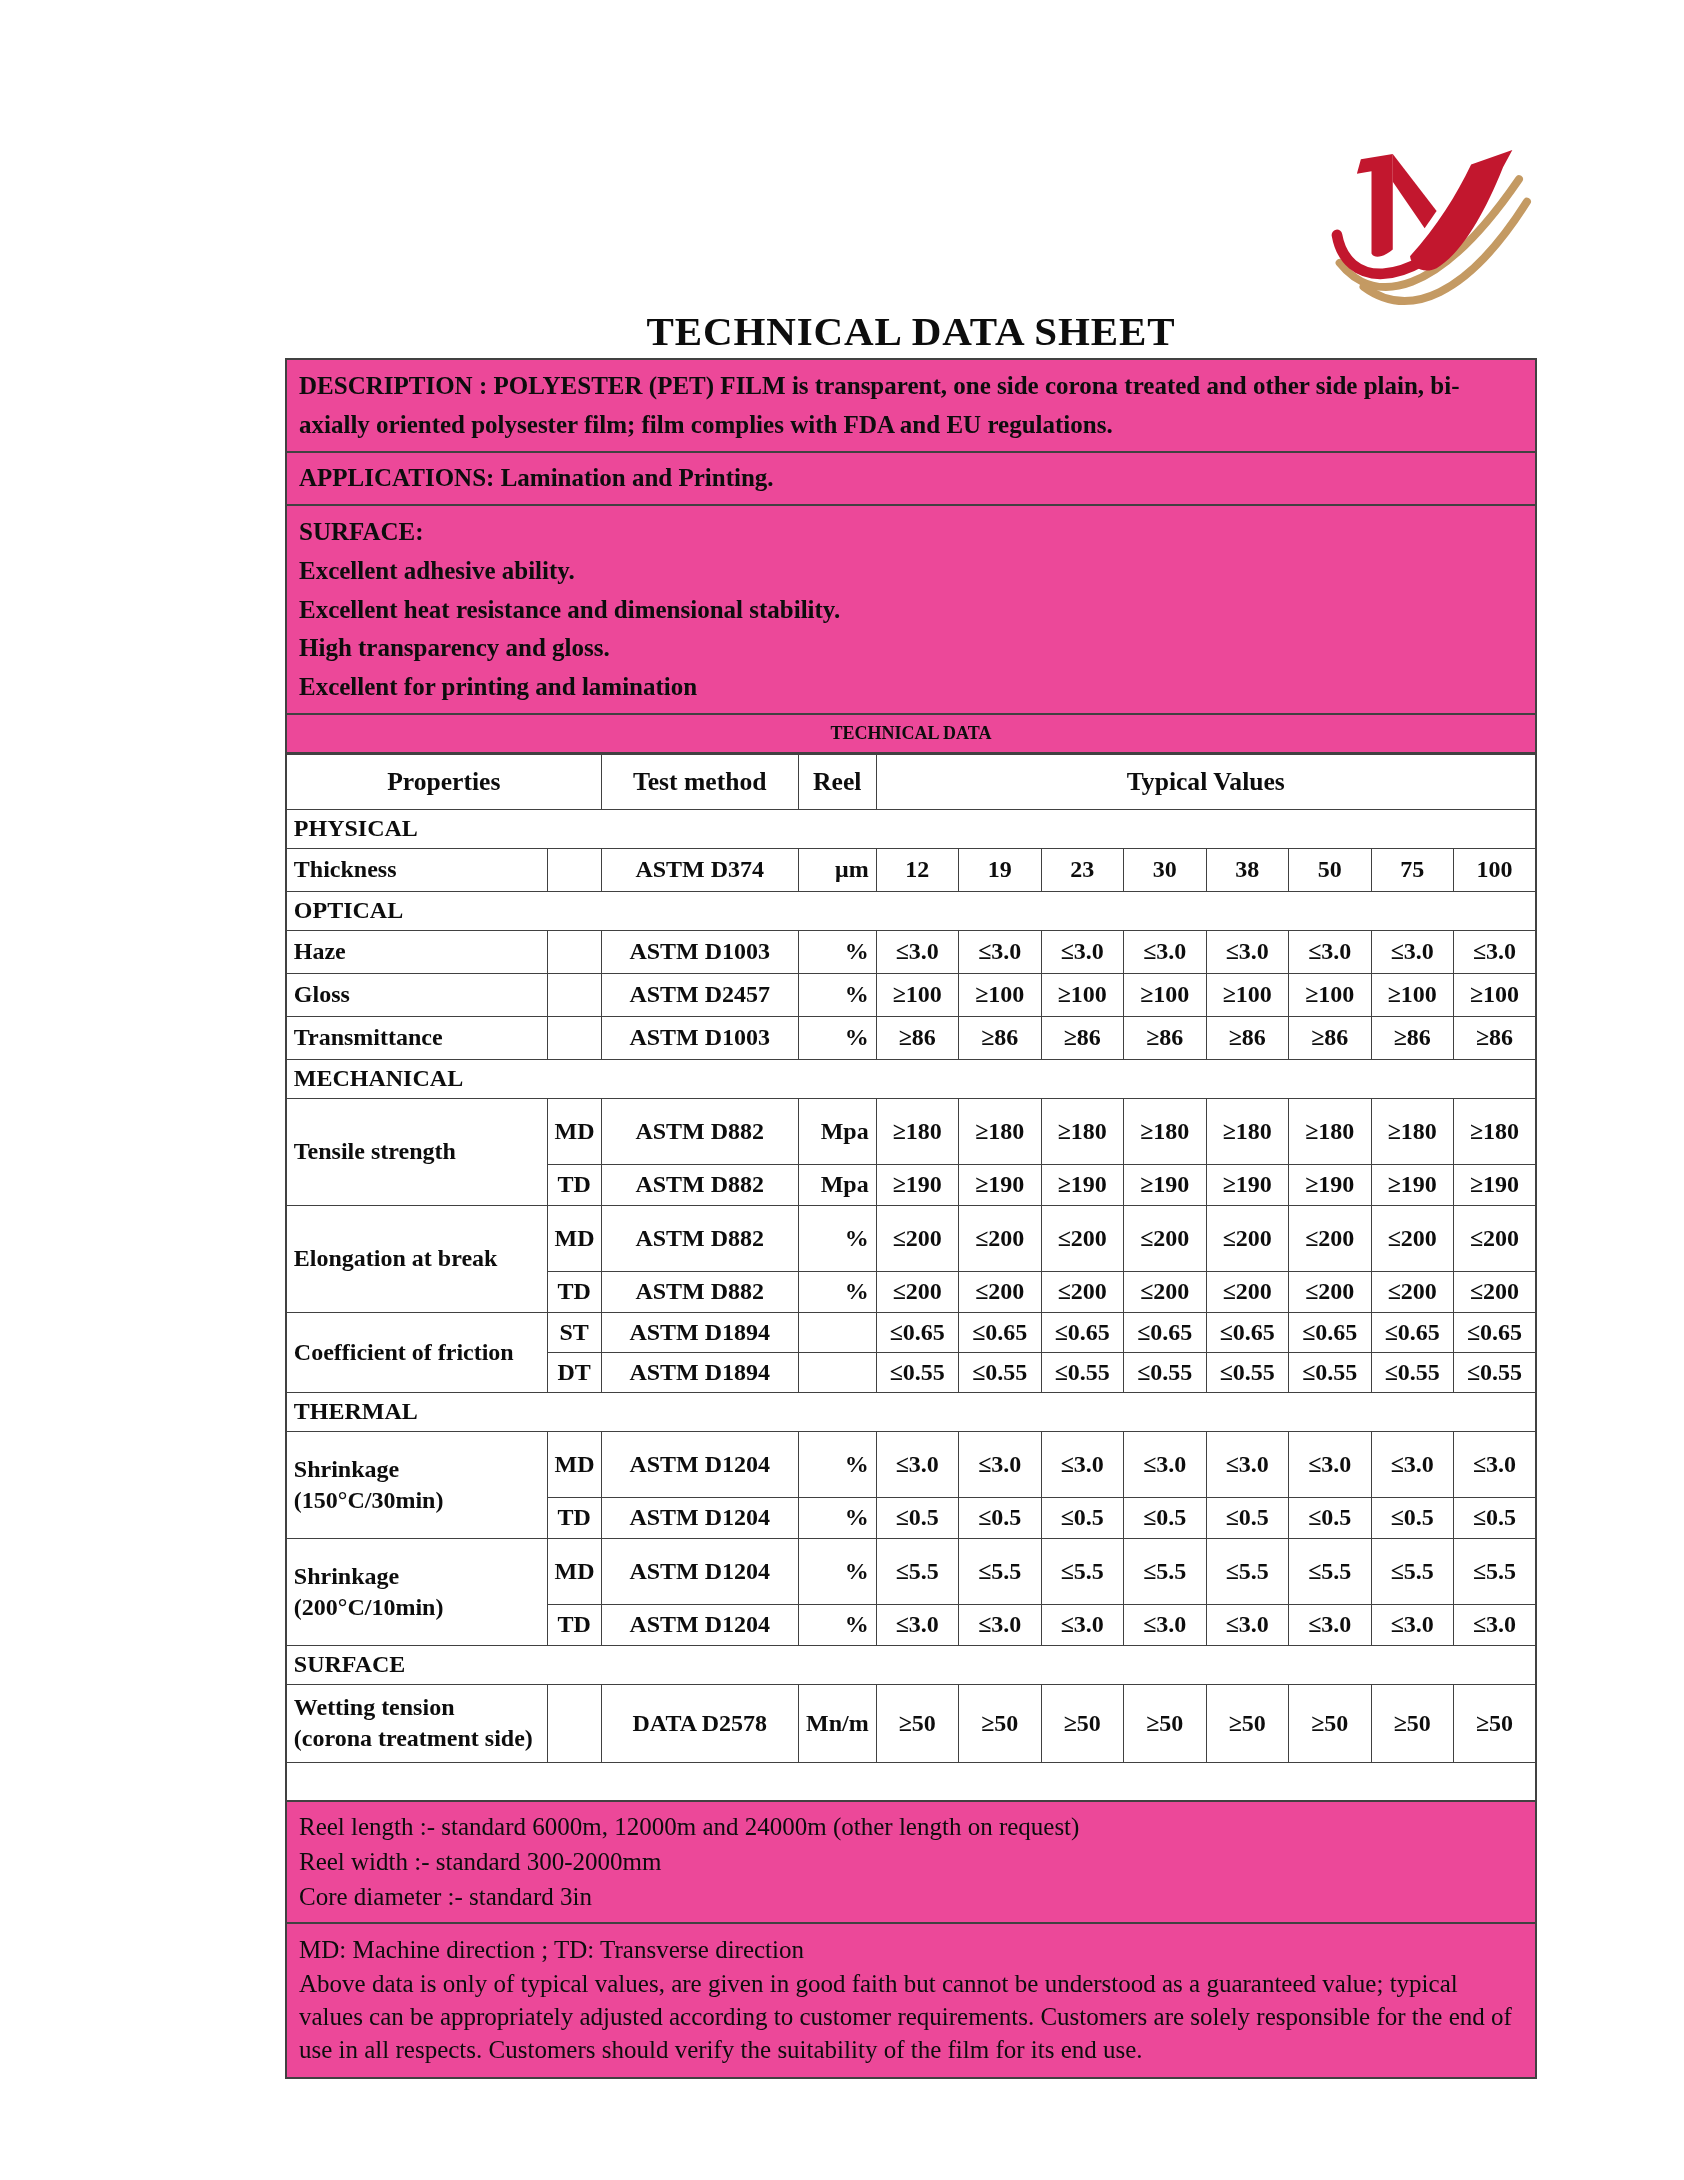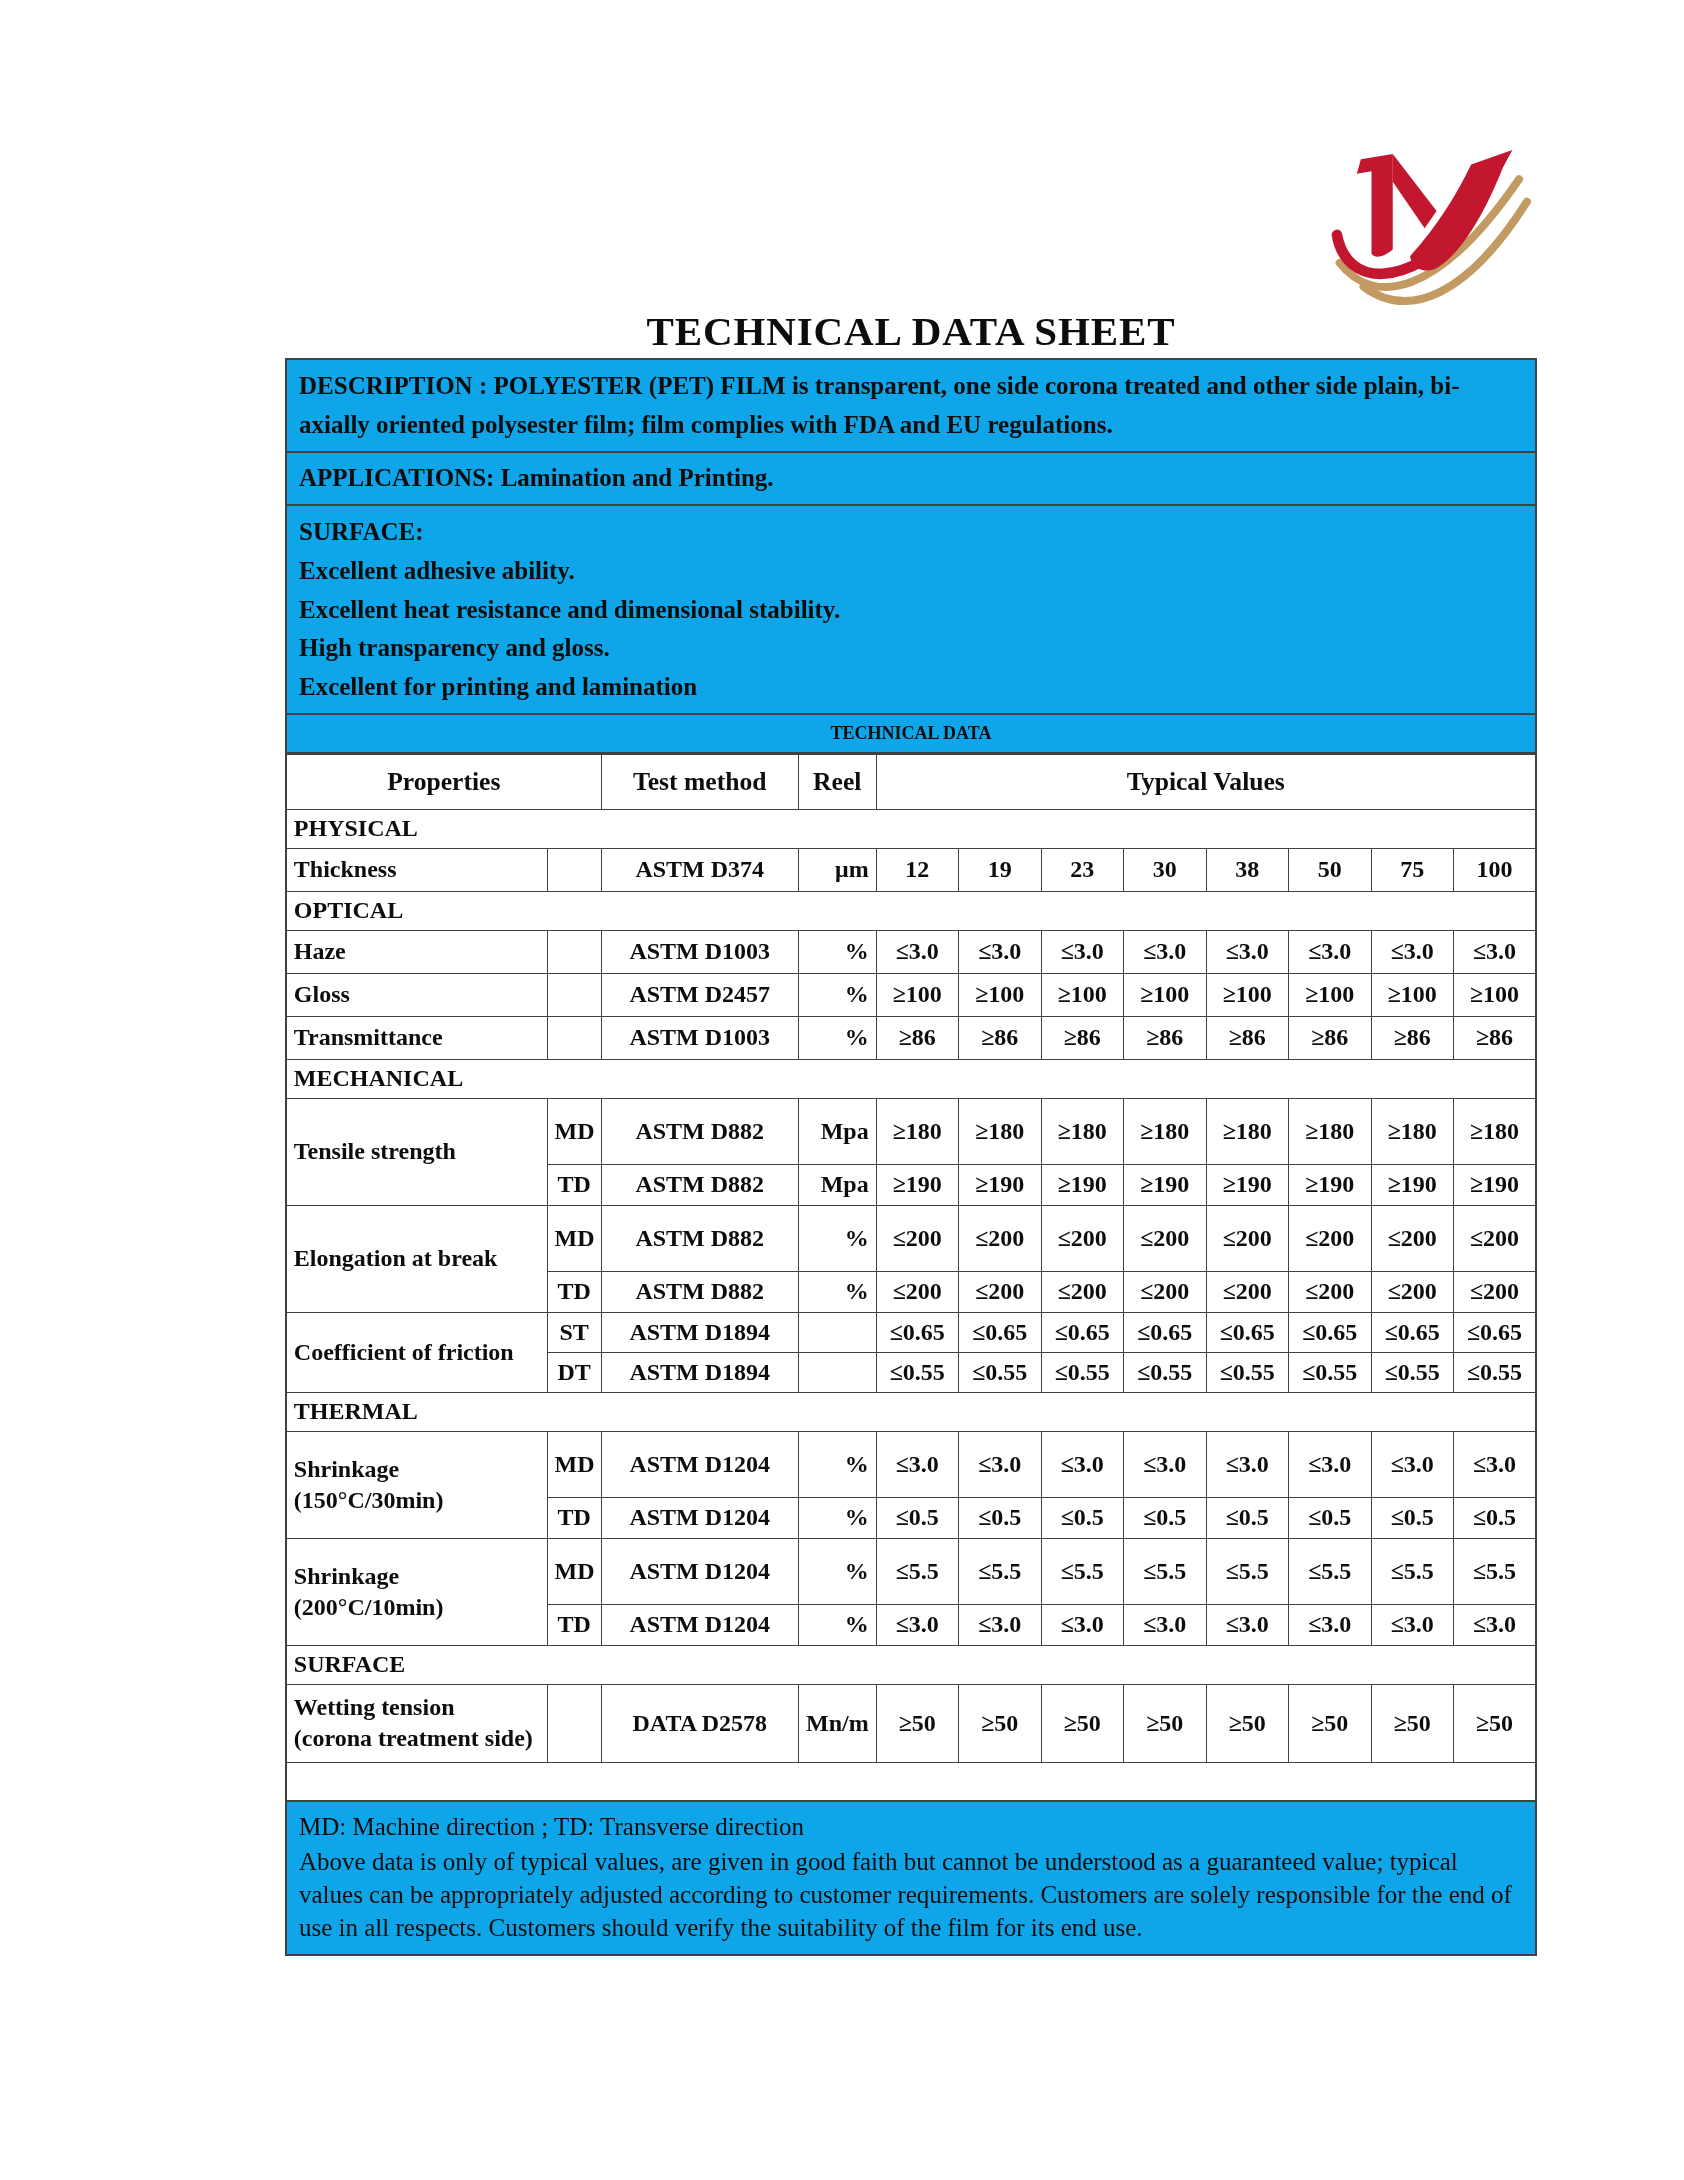--- a/index.html
+++ b/index.html
@@ -26,21 +26,21 @@
     position: absolute;
     left: 285px; top: 358px; width: 1252px;
   }
   .box {
     border: 2.6px solid #414141;
     margin-top: -2.6px;
     padding: 6.8px 12px;
     font-size: 25px;
     font-weight: bold;
     line-height: 1.55;
-    background: #0ea5e9;
+    background: #ec4899;
   }
   .box:first-child { margin-top: 0; }
   .features-line { font-weight: bold; }
   .caption-row {
     text-align: center;
     font-size: 18px;
     padding: 5px 12px;
   }
   table.tech {
     width: 100%;
@@ -371,20 +371,25 @@
           <td class="cell-val">≥50</td>
           <td class="cell-val">≥50</td>
           <td class="cell-val">≥50</td>
         </tr>
         <tr class="row-empty">
           <td colspan="12"></td>
         </tr>
       </tbody>
   </table>
 
+  <div class="box notes-box">
+    <div class="note-line">Reel length :- standard 6000m, 12000m and 24000m (other length on request)</div>
+    <div class="note-line">Reel width :- standard 300-2000mm</div>
+    <div class="note-line">Core diameter :- standard 3in</div>
+  </div>
 
   <div class="box notes-box">
     <div class="note-line">MD: Machine direction ; TD: Transverse direction</div>
     <div class="note-line">Above data is only of typical values, are given in good faith but cannot be understood as a guaranteed value; typical values can be appropriately adjusted according to customer requirements. Customers are solely responsible for the end of use in all respects. Customers should verify the suitability of the film for its end use.</div>
   </div>
 
 </div>
 
 
 </body></html>

